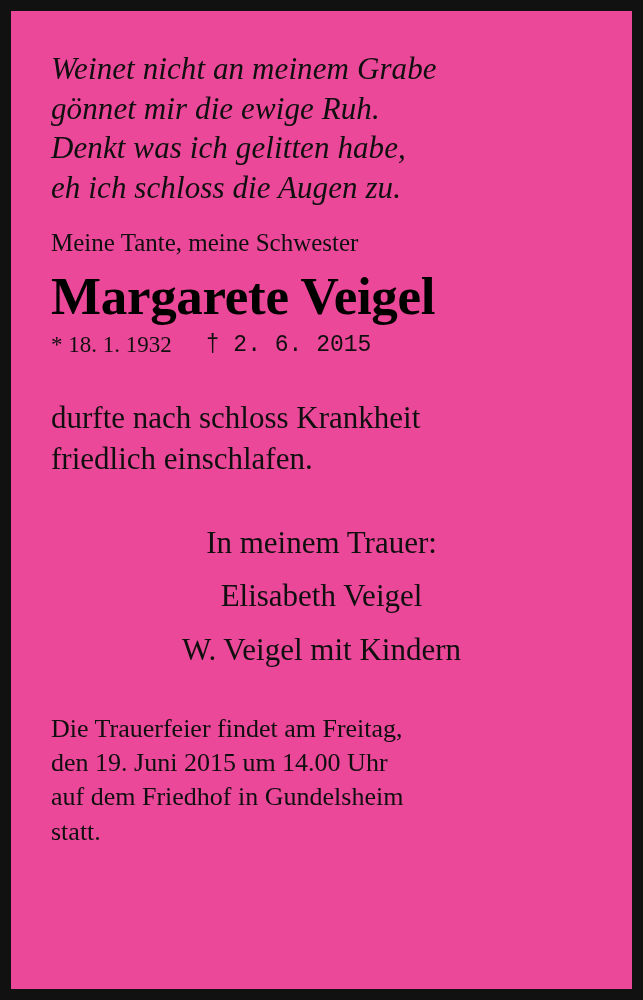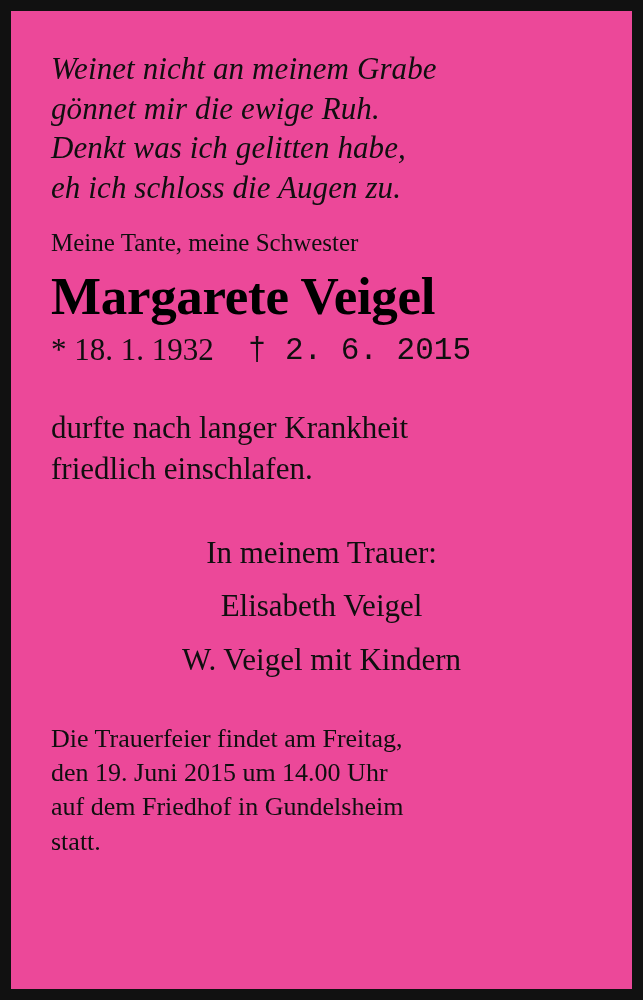--- a/index.html
+++ b/index.html
@@ -40,21 +40,21 @@
   .name {
     margin-top: 11px;
     font-size: 53px;
     font-weight: bold;
     line-height: 1.05;
     color: #000000;
     letter-spacing: -0.3px;
   }
   .dates {
     margin-top: 8px;
-    font-size: 31px;
+    font-size: 23px;
     color: #0f0f0f;
     display: flex;
     align-items: center;
   }
   .dates .birth {
     white-space: nowrap;
   }
   .dates .death {
     white-space: nowrap;
     margin-left: 34px;
@@ -108,21 +108,21 @@
   <div class="relation">Meine Tante, meine Schwester</div>
 
   <div class="name">Margarete Veigel</div>
 
   <div class="dates">
     <span class="birth">* 18. 1. 1932</span>
     <span class="death">† 2. 6. 2015</span>
   </div>
 
   <div class="passing">
-    <div class="line">durfte nach langer Krankheit</div>
+    <div class="line">durfte nach schloss Krankheit</div>
     <div class="line">friedlich einschlafen.</div>
   </div>
 
   <div class="mourning">
     <div class="heading">In meinem Trauer:</div>
     <div class="mourner">Elisabeth Veigel</div>
     <div class="mourner">W. Veigel mit Kindern</div>
   </div>
 
   <div class="ceremony">

